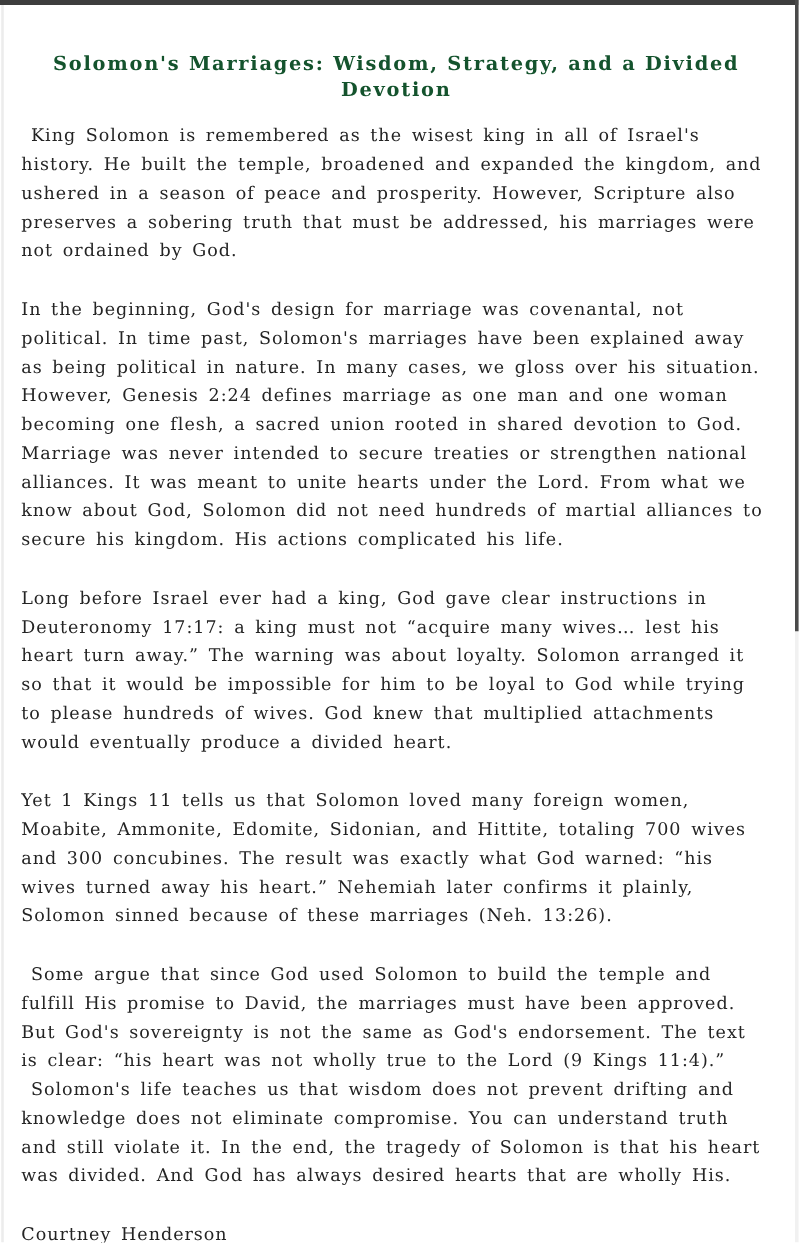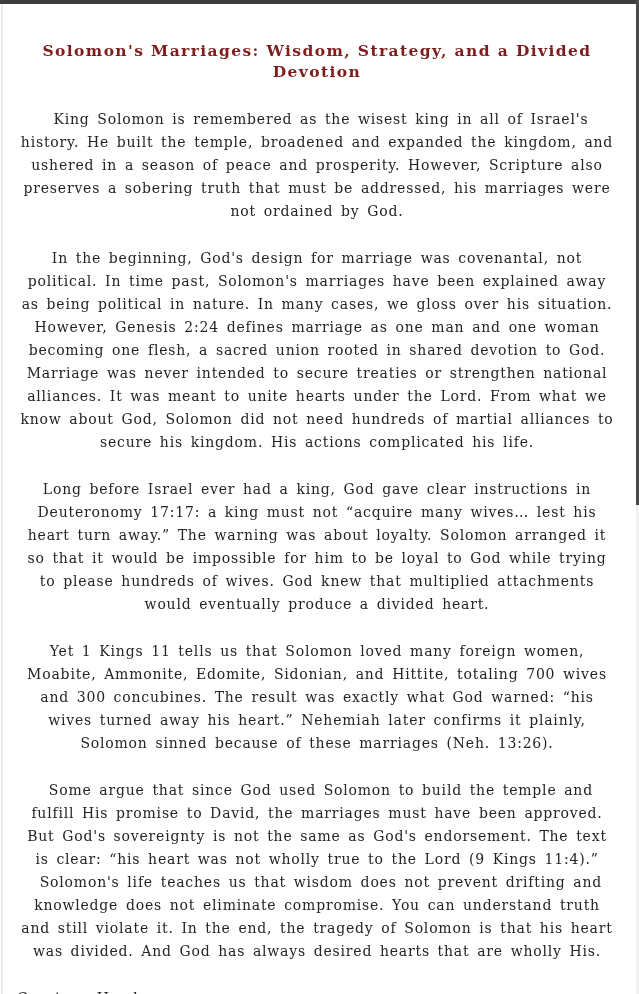--- a/index.html
+++ b/index.html
@@ -44,32 +44,32 @@
     position: relative;
     padding: 40px 22px 0 17px;
     z-index: 1;
   }
   .doc-title {
     text-align: center;
     font-size: 15.5px;
     line-height: 21px;
     font-weight: bold;
     letter-spacing: 1.4px;
-    color: #7f1d1d;
-    margin-bottom: 26px;
+    color: #14532d;
+    margin-bottom: 16px;
   }
   .doc-paragraph {
     font-size: 14px;
     line-height: 23px;
     letter-spacing: 0.8px;
     word-spacing: 2.5px;
     color: #242424;
     margin-bottom: 24px;
     white-space: pre-wrap;
-    text-align: center;
+    text-align: left;
   }
   .doc-paragraph.tight { margin-bottom: 0; }
   .doc-author {
     font-size: 14px;
     line-height: 23px;
     letter-spacing: 0.8px;
     word-spacing: 2.5px;
     color: #242424;
     margin-top: 24px;
   }

